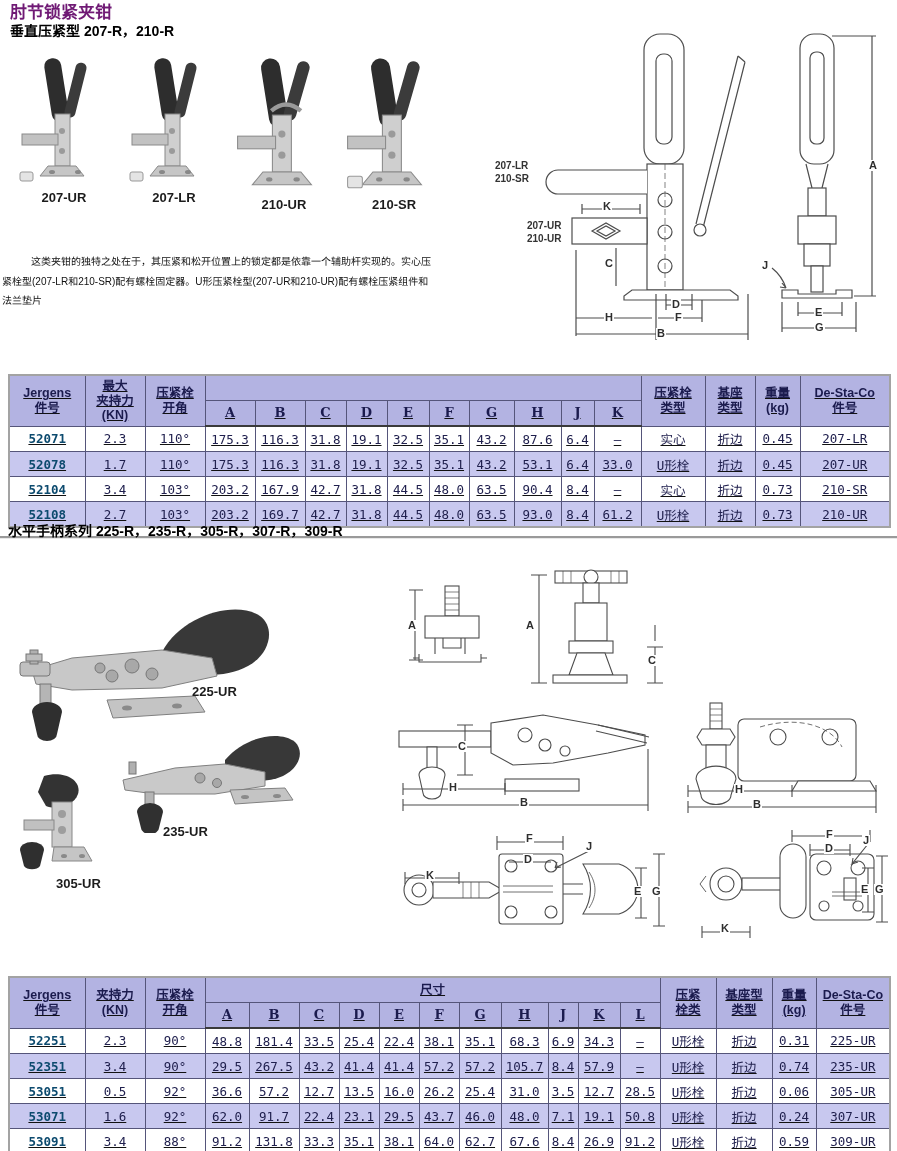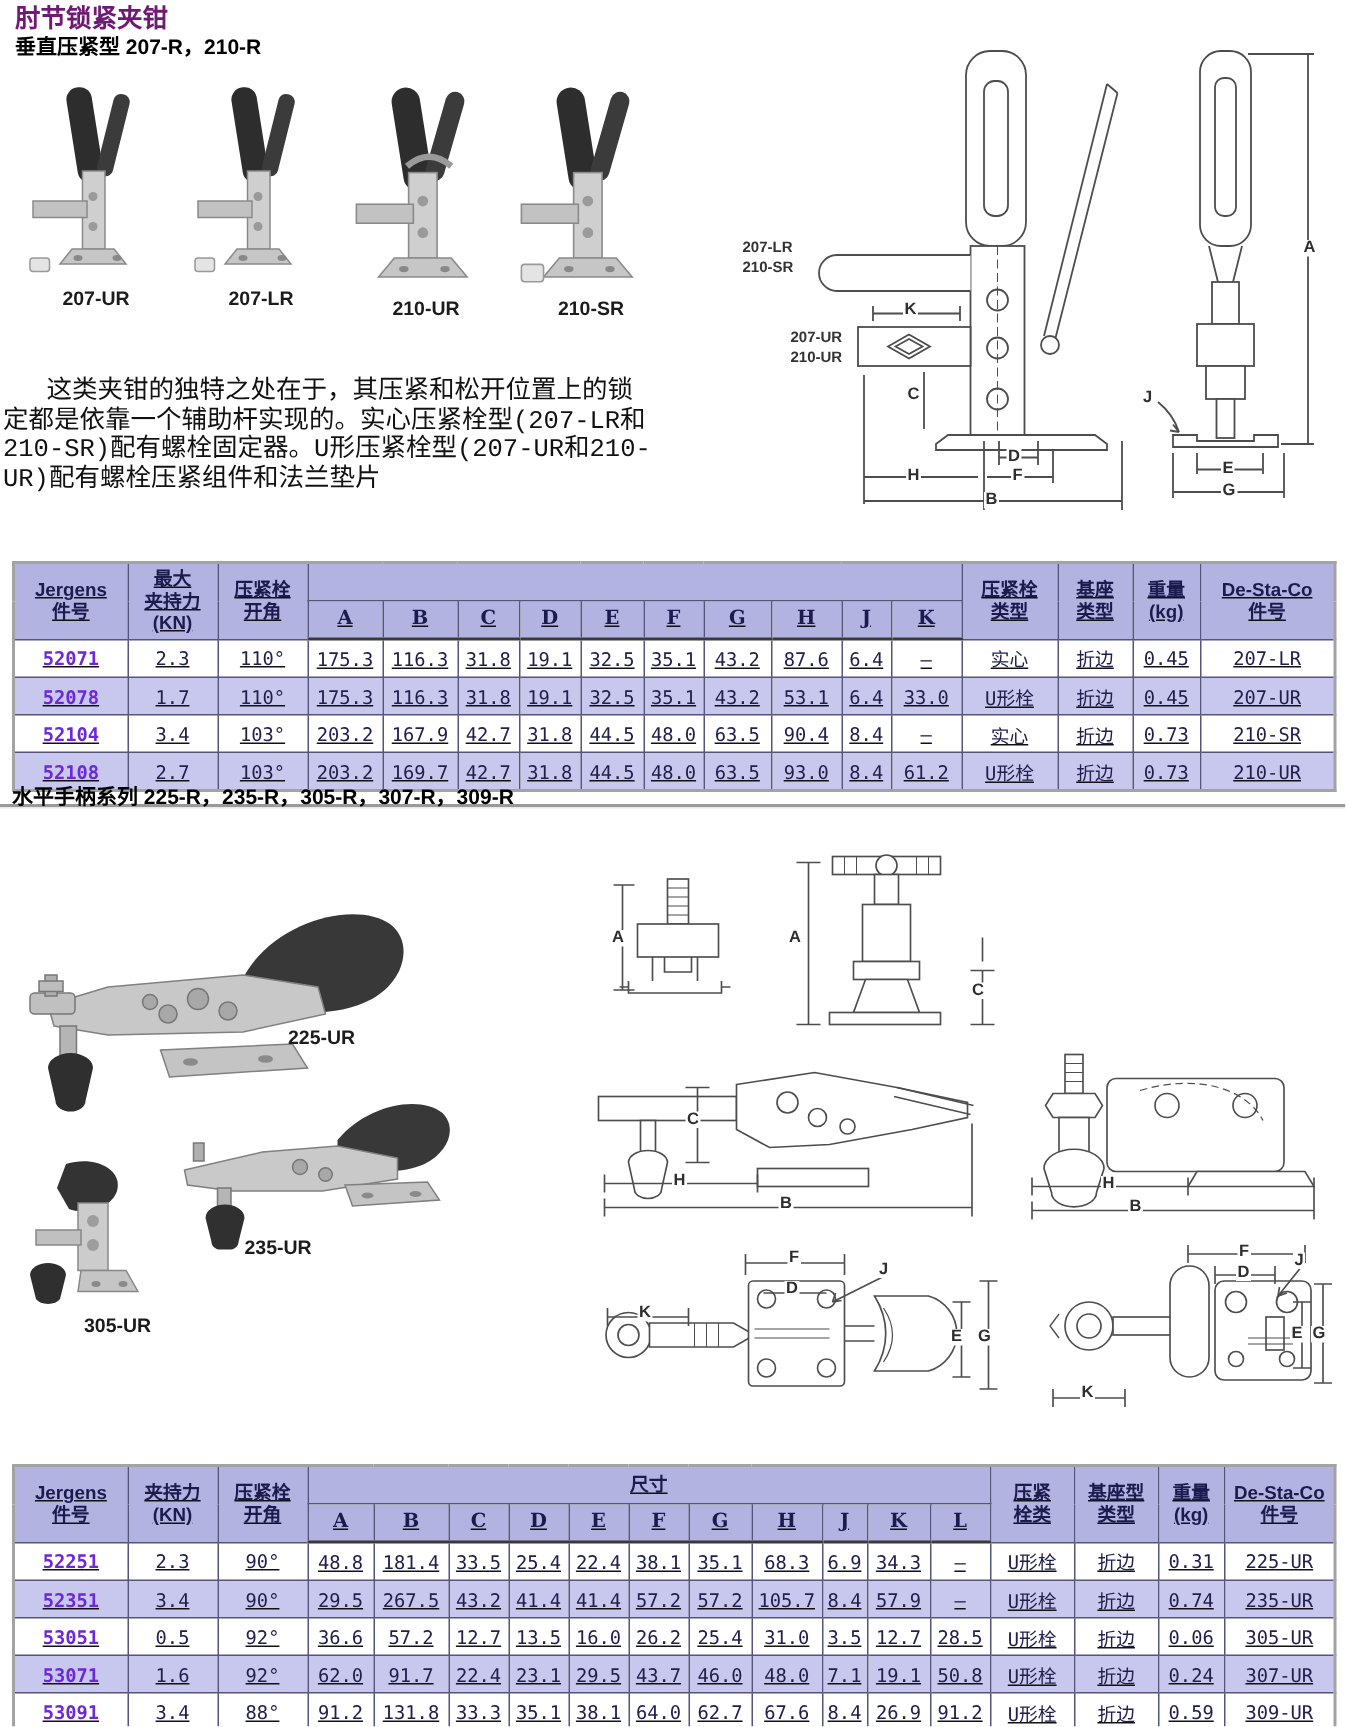--- a/index.html
+++ b/index.html
@@ -1,21 +1,21 @@
 <!DOCTYPE html>
 <html lang="zh-CN"><head>
 <meta charset="utf-8">
 <style>
   html,body{margin:0;padding:0;background:#fff;}
   #page{position:relative;width:897px;height:1151px;background:#fff;overflow:hidden;
         font-family:"Liberation Sans",sans-serif;color:#111;}
   .abs{position:absolute;}
   .h1{font:bold 17px/1.1 "Liberation Sans",sans-serif;color:#701a75;}
   .h2{font:bold 14px/1.1 "Liberation Sans",sans-serif;color:#000;}
-  .para{font-family:Liberation Mono, monospace;font-size:17px;line-height:19.5px;color:#111;
+  .para{font-family:Liberation Sans, sans-serif;font-size:10px;line-height:19.5px;color:#111;
         text-indent:29px;margin:0;}
   .rule{border-top:2px solid #9a9a9a;border-bottom:1px solid #e8e8e8;height:0;}
 
   
   .prod-row{display:flex;gap:6px;}
   .prod-fig{width:104px;text-align:center;margin:0;}
   .prod-fig figcaption{font:bold 13px "Liberation Sans",sans-serif;color:#1c1c1c;margin-top:2px;}
   figure.absfig{position:absolute;margin:0;}
   figure.absfig figcaption{position:absolute;font:bold 13px "Liberation Sans",sans-serif;color:#1c1c1c;white-space:nowrap;}
 
@@ -32,21 +32,21 @@
   table.spec th,table.spec td{border:1px solid #55557a;text-align:center;vertical-align:middle;
              padding:0 2px;overflow:hidden;}
   table.spec{border:2px solid #a3a3a3;text-decoration:underline;}
   table.spec thead th{background:#b3b3e2;color:#1b1b4e;white-space:pre-line;
              font:bold 12.5px/1.15 "Liberation Sans",sans-serif;}
   table.spec thead tr:last-child th{border-bottom:2px solid #3a3a3a;}
   table.spec tr.letters th{height:24px;font-family:"DejaVu Serif",serif;font-size:13px;}
   table.spec tr.group th{height:24px;}
   table.spec td{height:24px;font-size:12.5px;color:#20204e;background:#fff;}
   table.spec tbody tr:nth-child(even) td{background:#c8c8ef;}
-  table.spec td.part{font-weight:bold;color:#6d28d9;}
+  table.spec td.part{font-weight:bold;color:#0c4a6e;}
 </style>
 </head>
 <body>
 
 <div id="page">
 
   <div class="abs h1" style="left:10px;top:4px;">肘节锁紧夹钳</div>
   <div class="abs h2" style="left:10px;top:24px;">垂直压紧型 207-R，210-R</div>
 
   <div class="abs prod-row" style="left:12px;top:56px;">

